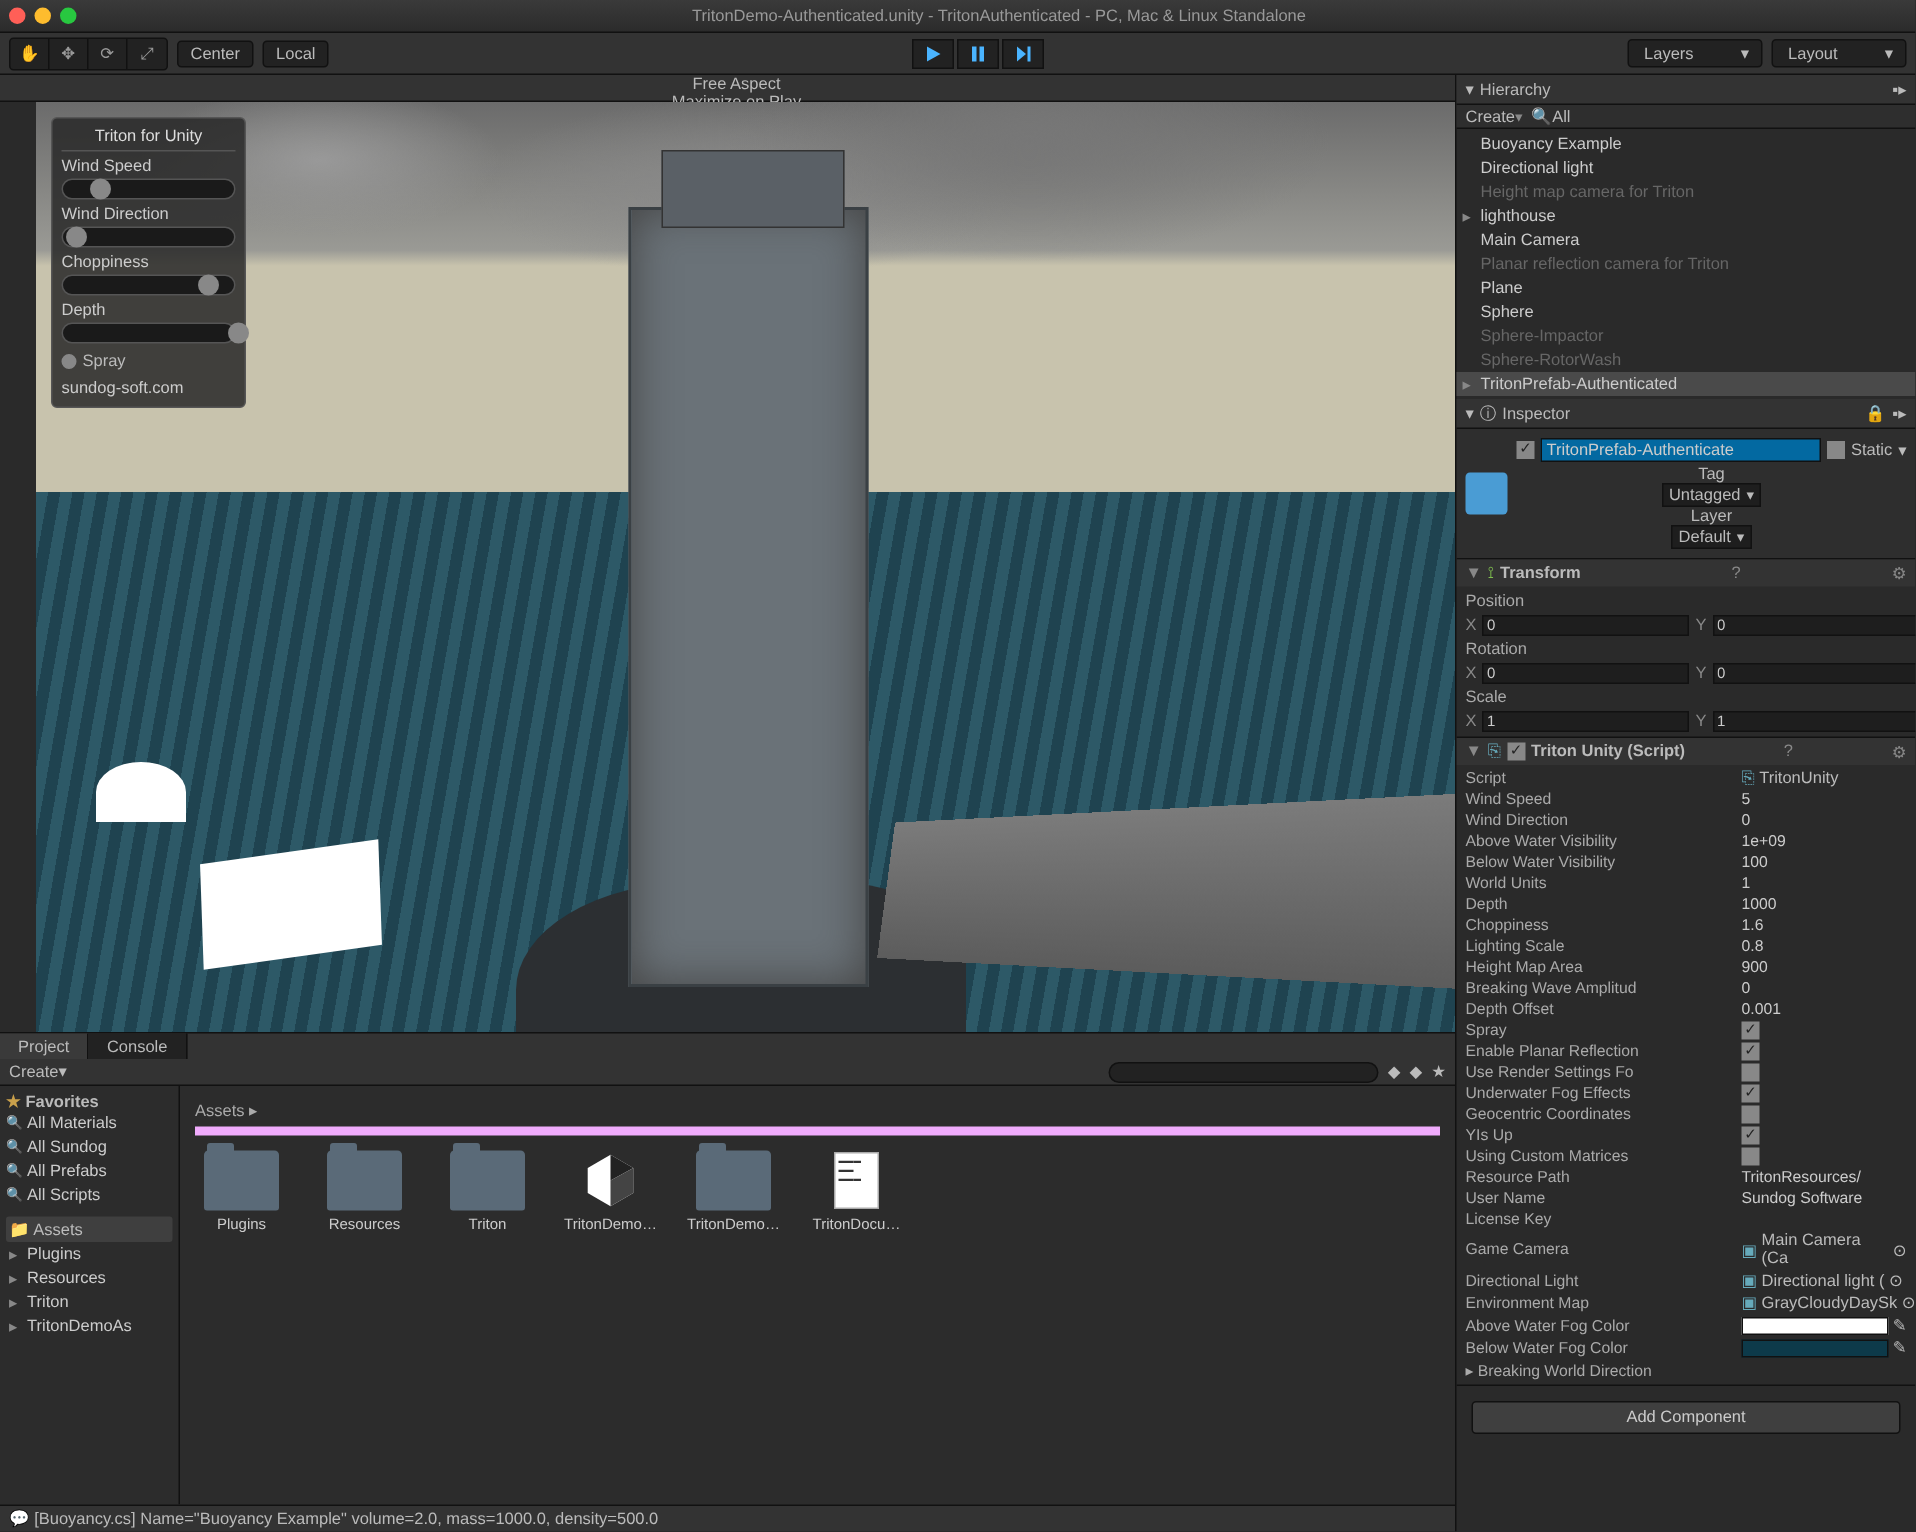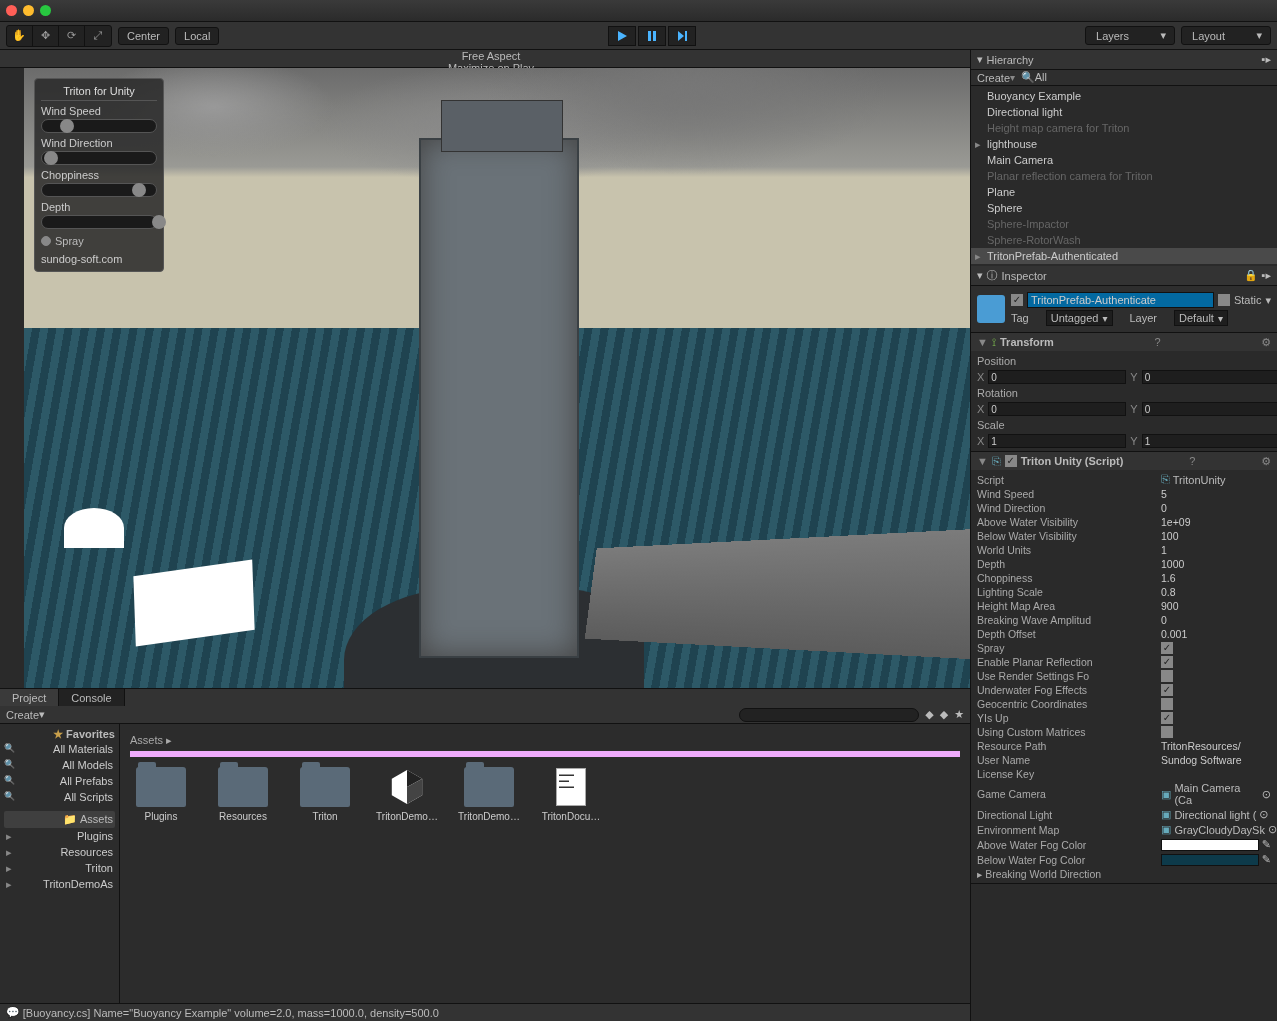--- a/index.html
+++ b/index.html
@@ -62,21 +62,21 @@
 .overlay .slider{height:14px;background:#1a1a1a;border:1px solid #555;border-radius:7px;margin-top:2px;position:relative;}
 .overlay .slider .thumb{position:absolute;top:-1px;width:14px;height:14px;background:#888;border-radius:50%;}
 .overlay .chk{display:flex;align-items:center;gap:4px;margin-top:6px;}
 .overlay .ftr{color:#ccc;margin-top:6px;}
 
 
 .projtabs{height:18px;background:#333;display:flex;border-top:1px solid #111;}
 .projbar{height:18px;background:#333;display:flex;align-items:center;padding:0 6px;border-bottom:1px solid #111;color:#888;}
 .projbar .search{margin-left:auto;width:180px;height:14px;background:#222;border:1px solid #111;border-radius:7px;}
 .projbody{flex:1;display:flex;background:#2c2c2c;}
-.projtree{width:120px;border-right:1px solid #111;padding:4px;text-align:right;}
+.projtree{width:120px;border-right:1px solid #111;padding:4px;}
 .projtree .fav{color:#c9a04b;font-weight:bold;}
 .projtree .item{padding:2px 2px 2px 14px;color:#ccc;position:relative;}
 .projtree .item.srch::before{content:"🔍";position:absolute;left:0;font-size:9px;color:#c9a04b;}
 .projtree .item.fld::before{content:"▸";position:absolute;left:2px;color:#888;}
 .projtree .assets{background:#3f3f3f;border-radius:2px;padding:2px;margin-top:6px;}
 .projgrid{flex:1;padding:10px;}
 .crumb{color:#aaa;border-bottom:6px solid #f0abfc;padding-bottom:4px;margin-bottom:10px;}
 .icons{display:flex;gap:20px;}
 .picon{width:62px;display:flex;flex-direction:column;align-items:center;gap:4px;}
 .pfolder{width:50px;height:40px;background:#5a6a78;border-radius:3px 3px 2px 2px;position:relative;}
@@ -96,21 +96,21 @@
 .hierlist .hi.sel{background:#4a4a4a;}
 .hierlist .hi.exp::before{content:"▸";position:absolute;left:4px;color:#888;}
 
 .inspector{flex:1;overflow:hidden;display:flex;flex-direction:column;}
 .ins-top{padding:6px;display:flex;flex-direction:column;gap:4px;border-bottom:1px solid #111;background:#2e2e2e;}
 .ins-top .row1{display:flex;align-items:center;gap:6px;}
 .cube{width:28px;height:28px;background:#4a9cd4;border-radius:3px;}
 .ck{width:12px;height:12px;background:#888;display:inline-block;}
 .ck.on::after{content:"✓";color:#222;font-size:10px;display:block;text-align:center;line-height:12px;}
 .ins-top input{background:#0369a1;border:1px solid #111;color:#ccc;padding:1px 3px;flex:1;height:16px;font-size:11px;}
-.ins-top .row2{display:flex;align-items:center;gap:17px;}
+.ins-top .row2{display:flex;align-items:center;gap:0;flex-direction:column;}
 .ins-top .row2 .dd2{background:#1e1e1e;border:1px solid #111;padding:1px 4px;display:flex;align-items:center;gap:4px;font-size:10px;}
 
 .comp{border-bottom:1px solid #111;}
 .comphdr{height:18px;background:#333;display:flex;align-items:center;padding:0 6px;gap:4px;}
 .comphdr .tri{color:#888;}
 .comphdr .gear{margin-left:auto;color:#888;}
 .compbody{padding:2px 6px;}
 .compbody .lbl{color:#aaa;padding:2px 0;}
 .vec{display:flex;gap:4px;align-items:center;padding:1px 0;}
 .vec span{width:10px;text-align:center;color:#888;}
@@ -127,20 +127,21 @@
 </style>
 </head>
 <body>
 
 <div class="titlebar">
   <div class="traffic">
     <div class="tlight tl-r"></div>
     <div class="tlight tl-y"></div>
     <div class="tlight tl-g"></div>
   </div>
+  <div class="title">TritonDemo-Authenticated.unity - TritonAuthenticated - PC, Mac &amp; Linux Standalone</div>
 </div>
 
 <div class="toolbar">
   <div class="btngrp">
     <div class="tbtn">✋</div>
     <div class="tbtn">✥</div>
     <div class="tbtn">⟳</div>
     <div class="tbtn">⤢</div>
   </div>
   <div class="pillbtn">
@@ -240,21 +241,21 @@
         <span> ▾</span>
       <div class="search"></div>
       <span style="margin-left:6px">◆</span>
       <span style="margin-left:6px">◆</span>
       <span style="margin-left:6px">★</span>
     </div>
     <div class="projbody">
       <div class="projtree">
         <div class="fav">★ <span>Favorites</span></div>
         <div class="item srch">All Materials</div>
-        <div class="item srch">All Models</div>
+        <div class="item srch">All Sundog</div>
         <div class="item srch">All Prefabs</div>
         <div class="item srch">All Scripts</div>
         <div class="assets">📁 <span>Assets</span></div>
         <div class="item fld">Plugins</div>
         <div class="item fld">Resources</div>
         <div class="item fld">Triton</div>
         <div class="item fld">TritonDemoAs</div>
       </div>
       <div class="projgrid">
         <div class="crumb">Assets  ▸</div>
@@ -540,15 +541,16 @@
                 <span>✎</span>
               </div>
             </div>
             <div class="prow">
               <div class="k">▸ Breaking World Direction</div>
               <div class="v"></div>
             </div>
           </div>
       </div>
 
+      <div class="addcomp">Add Component</div>
     </div>
   </div>
 </div>
 
 </body></html>

